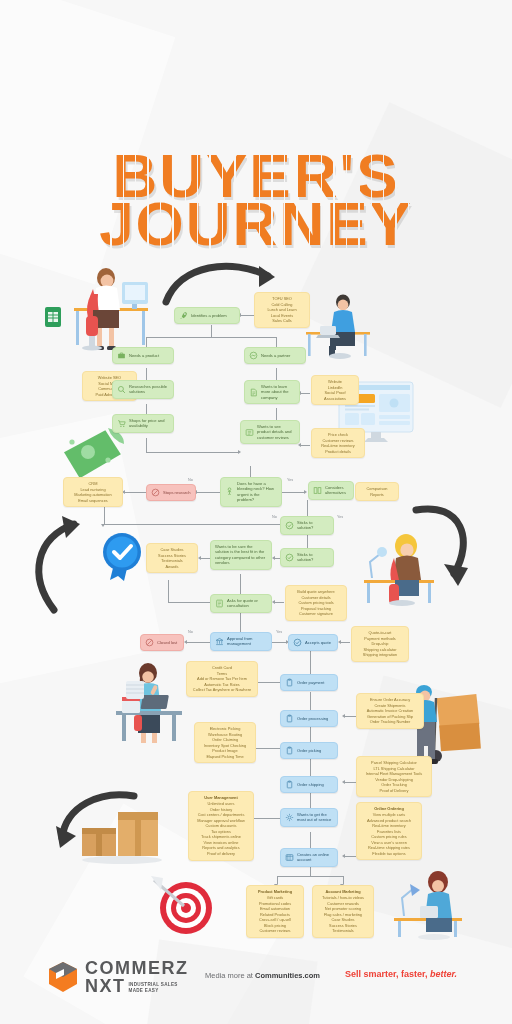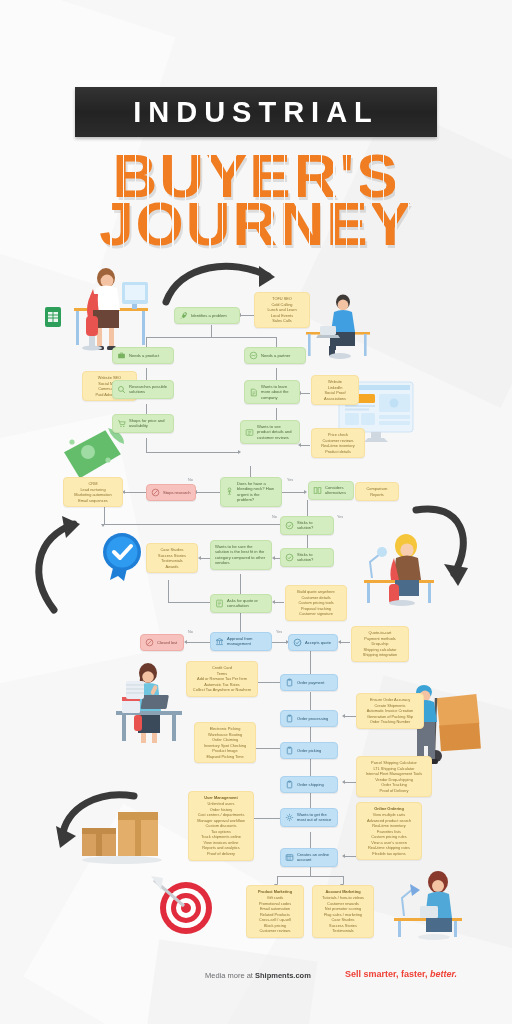--- a/index.html
+++ b/index.html
@@ -95,23 +95,20 @@
 <body>
 
 <div class="bg-poly" style="top:0;left:-60px;width:200px;height:260px;transform:rotate(18deg);"></div>
 <div class="bg-poly2" style="top:140px;left:330px;width:230px;height:230px;transform:rotate(25deg);"></div>
 <div class="bg-poly" style="top:430px;left:-40px;width:180px;height:240px;transform:rotate(-12deg);"></div>
 <div class="bg-poly2" style="top:700px;left:350px;width:220px;height:230px;transform:rotate(15deg);"></div>
 <div class="bg-poly" style="top:840px;left:60px;width:200px;height:200px;transform:rotate(30deg);"></div>
 <div class="bg-poly2" style="top:950px;left:150px;width:160px;height:120px;transform:rotate(8deg);"></div>
 
 <div class="header">
-  <div class="ind-bar">
-    <span>INDUSTRIAL</span>
-  </div>
   <div class="bigword l1 stencil-mask">BUYER'S</div>
   <div class="bigword l2 stencil-mask">JOURNEY</div>
 </div>
 
 <svg class="swoosh" style="left:62px;top:256px;" width="96" height="100" viewBox="0 0 96 100">
   <rect x="12" y="52" width="74" height="3" fill="#f2a93b"></rect>
   <rect x="14" y="55" width="3" height="34" fill="#9fc6e8"></rect>
     <rect x="80" y="55" width="3" height="34" fill="#9fc6e8"></rect>
   <rect x="60" y="26" width="26" height="22" rx="2" fill="#bfe0f5"></rect>
     <rect x="63" y="29" width="20" height="15" fill="#e8f4fd"></rect>
@@ -710,21 +707,38 @@
 </div>
 <div class="node blue" style="left:280px;top:848px;width:58px;">
   <svg class="nicon" viewBox="0 0 16 16">
       <rect x="2" y="3" width="12" height="10" rx="1" fill="none" stroke="#3a7ca5" stroke-width="1.3"></rect>
       <path d="M2 6h12M5 3v10M9 3v10" stroke="#3a7ca5" stroke-width="1"></path>
     </svg>
   <span class="nlabel">Creates an online account</span>
 </div>
 
 <div class="footer">
+  <div class="logo-wrap">
+    <svg class="logo-mark" viewBox="0 0 34 34">
+      <path d="M17 2 L31 9 L31 24 L17 32 L3 24 L3 9 Z" fill="#f47c20"></path>
+      <path d="M17 2 L31 9 L17 17 L3 9 Z" fill="#6d6e71"></path>
+      <path d="M10 13 l8 -4 v6 l-8 4 z" fill="#fff"></path>
+    </svg>
+    <div class="logo-txt">
+      <span class="logo-c">COMMERZ</span>
+      <span style="display:flex;align-items:flex-end;gap:3px;">
+        <span class="logo-n">NXT</span>
+        <span style="display:flex;flex-direction:column;line-height:1.15;padding-bottom:2px;">
+          <span class="logo-sub">INDUSTRIAL SALES</span>
+          <span class="logo-sub">MADE EASY</span>
+        </span>
+      </span>
+    </div>
+  </div>
   <div class="learn">
     <span>Media more at</span>
-    <b>Shipments.com</b>
+    <b>Communities.com</b>
   </div>
   <div class="tag">
     <span>Sell smarter, faster,</span>
     <i>better.</i>
   </div>
 </div>
 
 </body></html>

